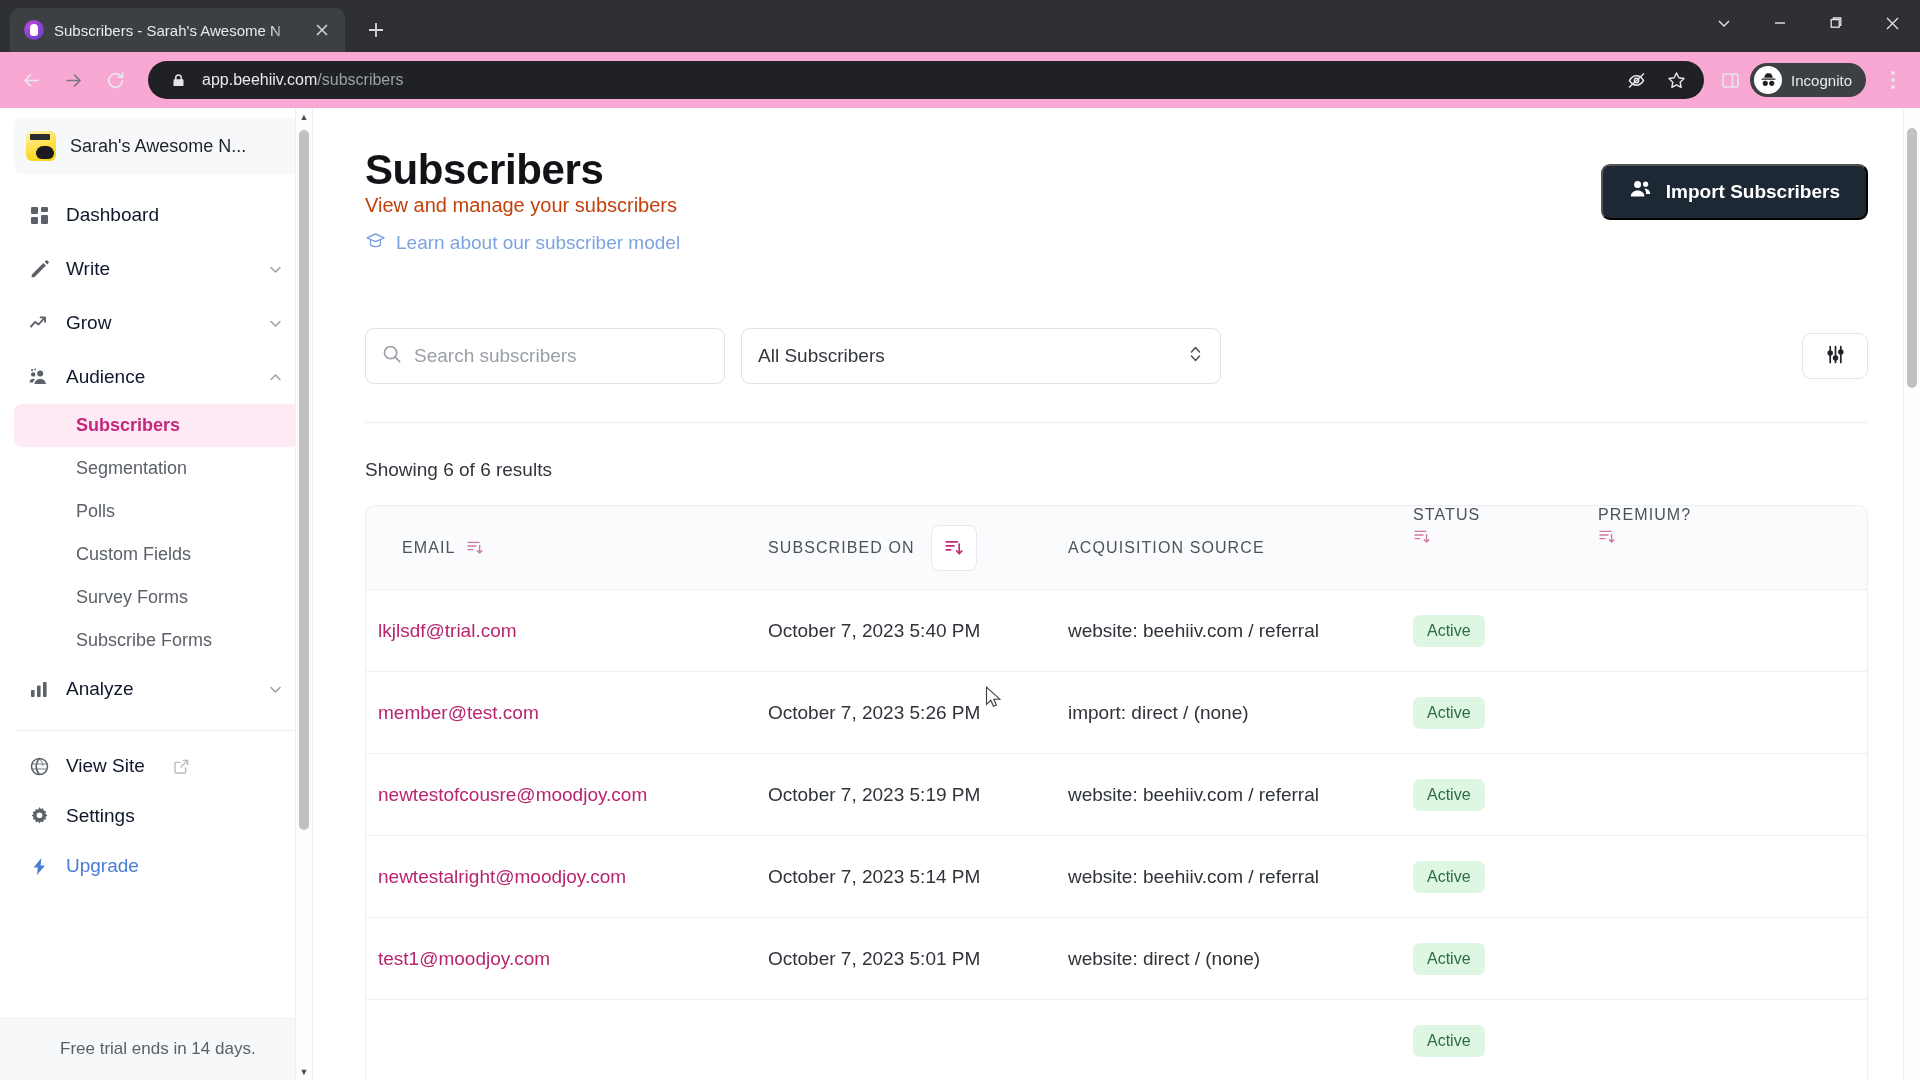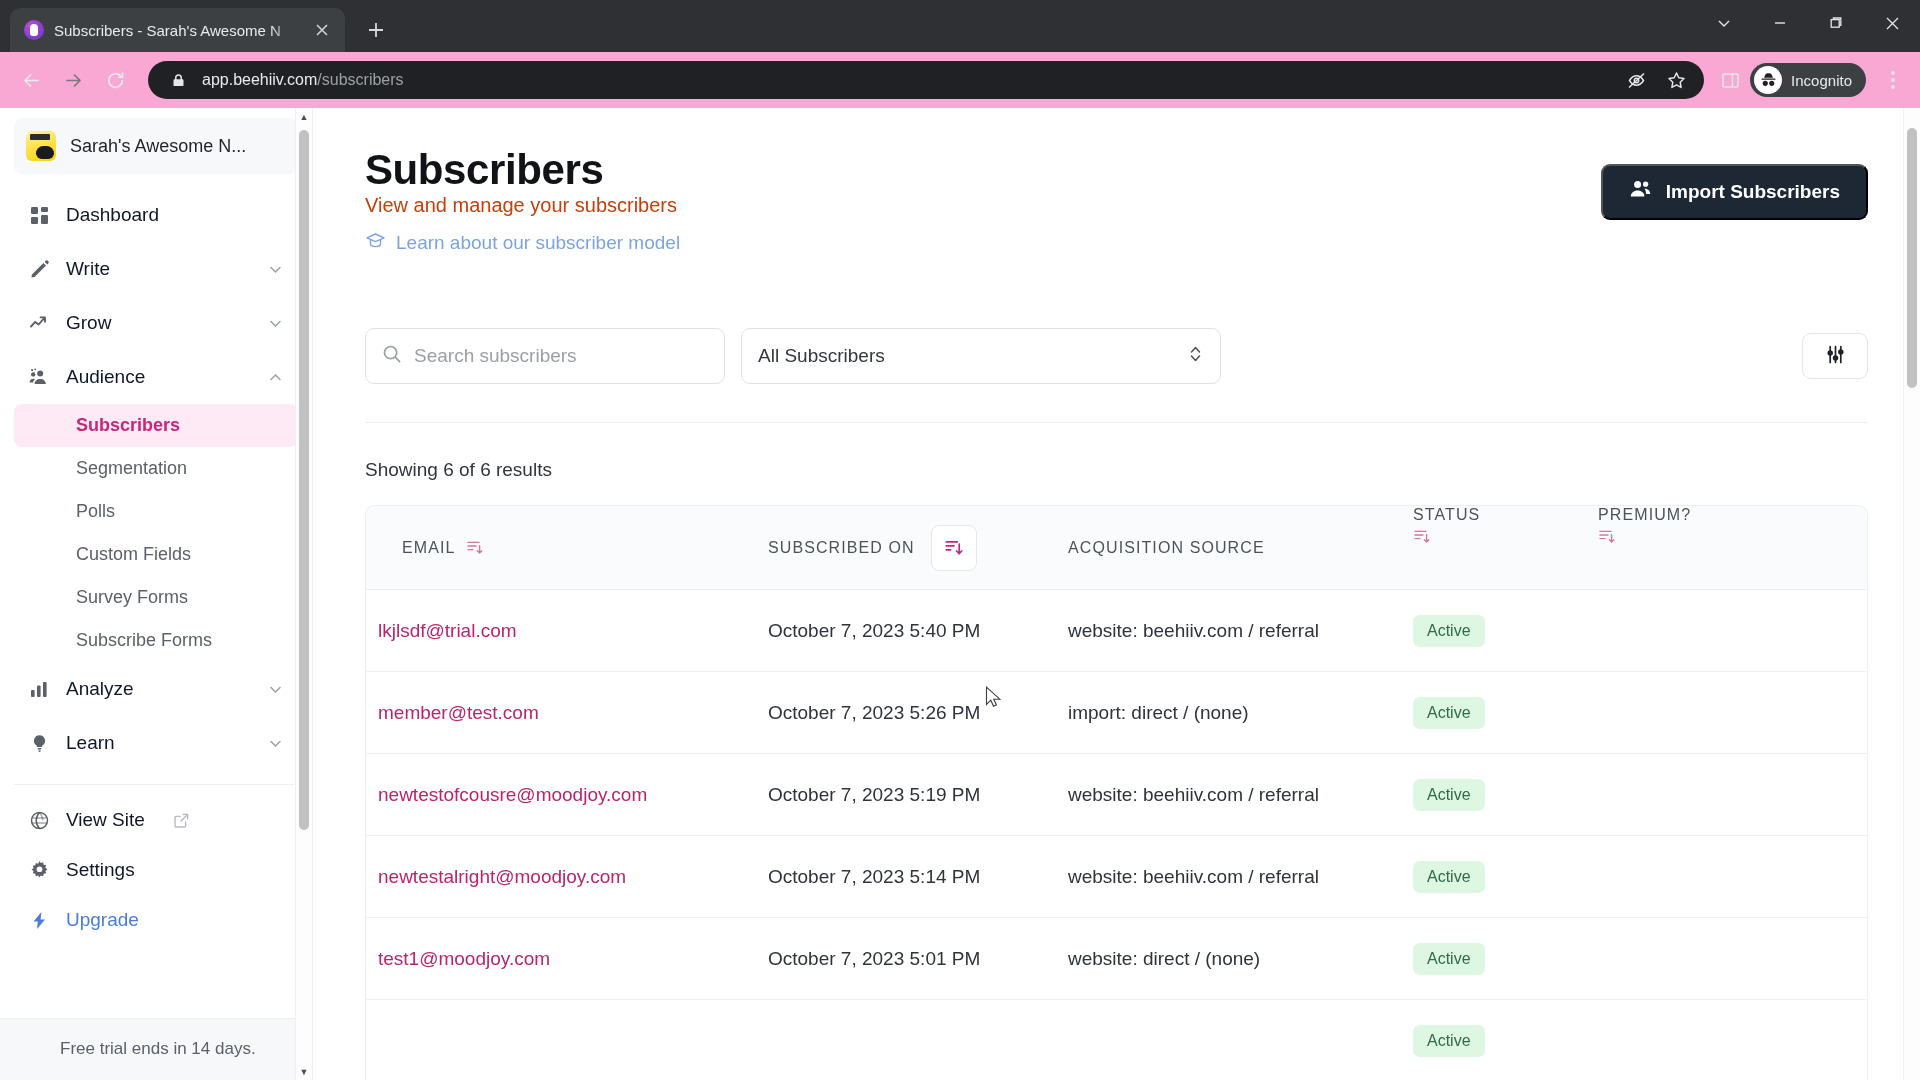--- a/index.html
+++ b/index.html
@@ -457,35 +457,20 @@
               </svg>
           </span>
           <span class="nav-label">Analyze</span>
           <span class="chev">
             <svg width="15" height="15" viewBox="0 0 15 15" fill="none" stroke="currentColor" stroke-width="1.5" stroke-linecap="round">
                 <path d="M3 5.5l4.5 4.5L12 5.5"></path>
               </svg>
           </span>
         </div>
 
-        <div class="navitem">
-          <span class="nav-ico">
-            <svg width="19" height="19" viewBox="0 0 19 19" fill="currentColor">
-                <path d="M9.5 1.2a5.6 5.6 0 0 0-3.3 10.1c.6.5.9 1 .9 1.6h4.8c0-.6.3-1.1.9-1.6A5.6 5.6 0 0 0 9.5 1.2z"></path>
-                <rect x="7.6" y="14" width="3.8" height="1.5" rx=".7"></rect>
-                <rect x="8.3" y="16.2" width="2.4" height="1.5" rx=".7"></rect>
-              </svg>
-          </span>
-          <span class="nav-label">Learn</span>
-          <span class="chev">
-            <svg width="15" height="15" viewBox="0 0 15 15" fill="none" stroke="currentColor" stroke-width="1.5" stroke-linecap="round">
-                <path d="M3 5.5l4.5 4.5L12 5.5"></path>
-              </svg>
-          </span>
-        </div>
 
         <div class="nav-sep"></div>
 
         <div class="navitem tight">
           <span class="nav-ico">
             <svg width="19" height="19" viewBox="0 0 19 19" fill="none" stroke="currentColor" stroke-width="1.5">
                 <circle cx="9.5" cy="9.5" r="8"></circle>
                 <path d="M9.5 1.5c-2.2 2.3-3.3 5-3.3 8s1.1 5.7 3.3 8"></path>
                 <path d="M9.5 1.5c2.2 2.3 3.3 5 3.3 8" opacity=".5"></path>
                 <path d="M2 7h15M2 12h15" opacity=".55"></path>

